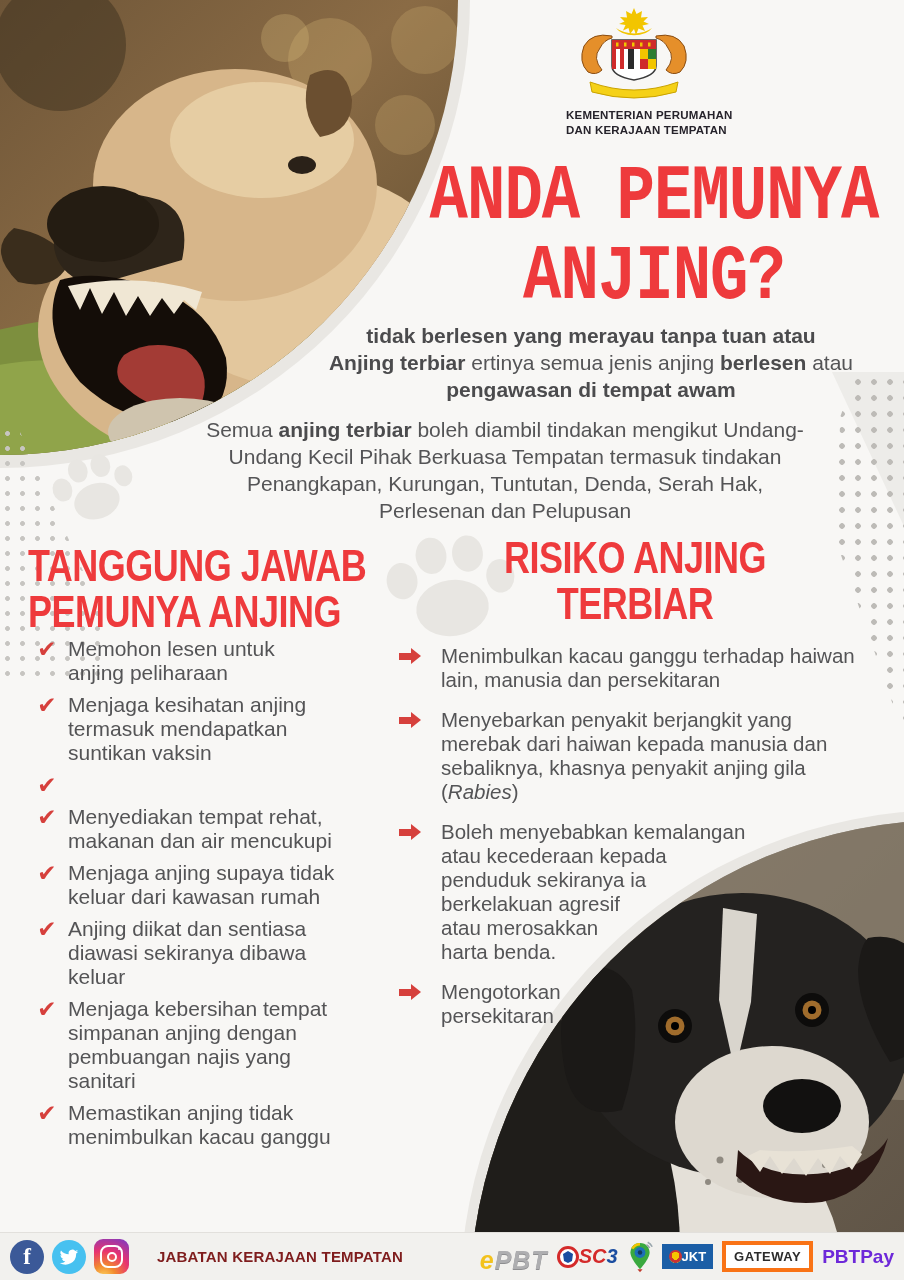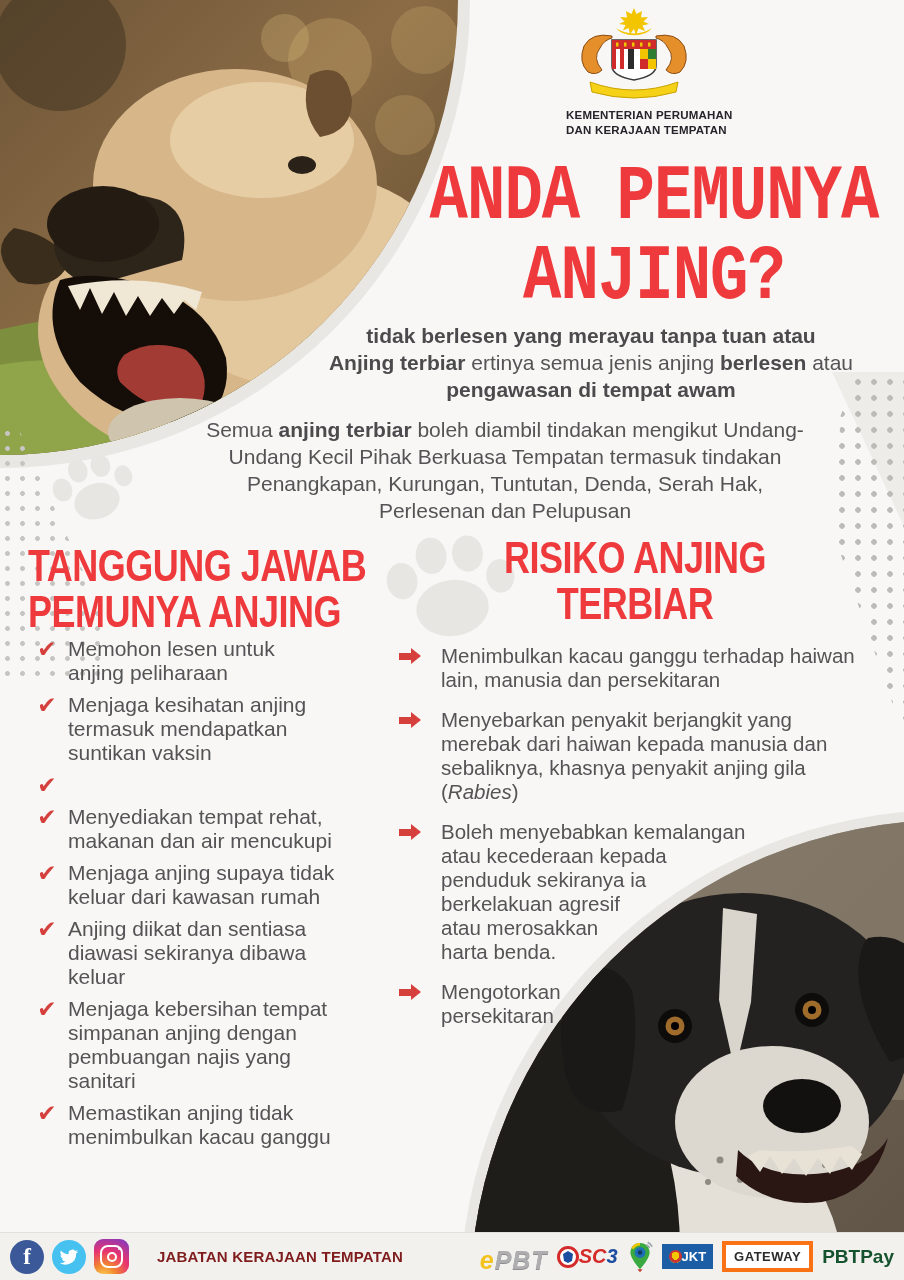--- a/index.html
+++ b/index.html
@@ -93,21 +93,21 @@
   .epbt .rest{color:#aeaeb0;text-shadow:0 1px 0 #8e8e90;}
   .osc{display:flex;align-items:center;gap:0;font-style:italic;font-weight:700;font-size:20px;white-space:nowrap;}
   .osc-sc{color:#d42a2a;}
   .osc-3{color:#1b4da0;}
   .jkt-box{display:inline-flex;align-items:center;background:#1b5ea6;color:#fff;
     height:25px;padding:0 7px;font:700 13px "Liberation Sans",sans-serif;}
   .jkt-crest{width:13px;height:13px;border-radius:50%;
     background:radial-gradient(circle at 50% 45%,#f5c500 0 40%,#c33 41% 70%,#f5c500 71%);}
   .gw-box{display:inline-flex;align-items:center;background:#fff;border:4px solid #f97316;
     height:23px;padding:0 8px;font:700 13px "Liberation Sans",sans-serif;color:#2b2b2b;letter-spacing:.5px;}
-  .pbtpay{font:800 19px "Liberation Sans",sans-serif;color:#14532d;}
+  .pbtpay{font:800 19px "Liberation Sans",sans-serif;color:#6d28d9;}
   .ln{white-space:nowrap;}
   :root{--red:#ee3a3c;}
 </style>
 </head>
 <body>
 
 <div id="poster">
 
   <div class="photo-tl-shadow"></div>
   <div class="photo-tl">

